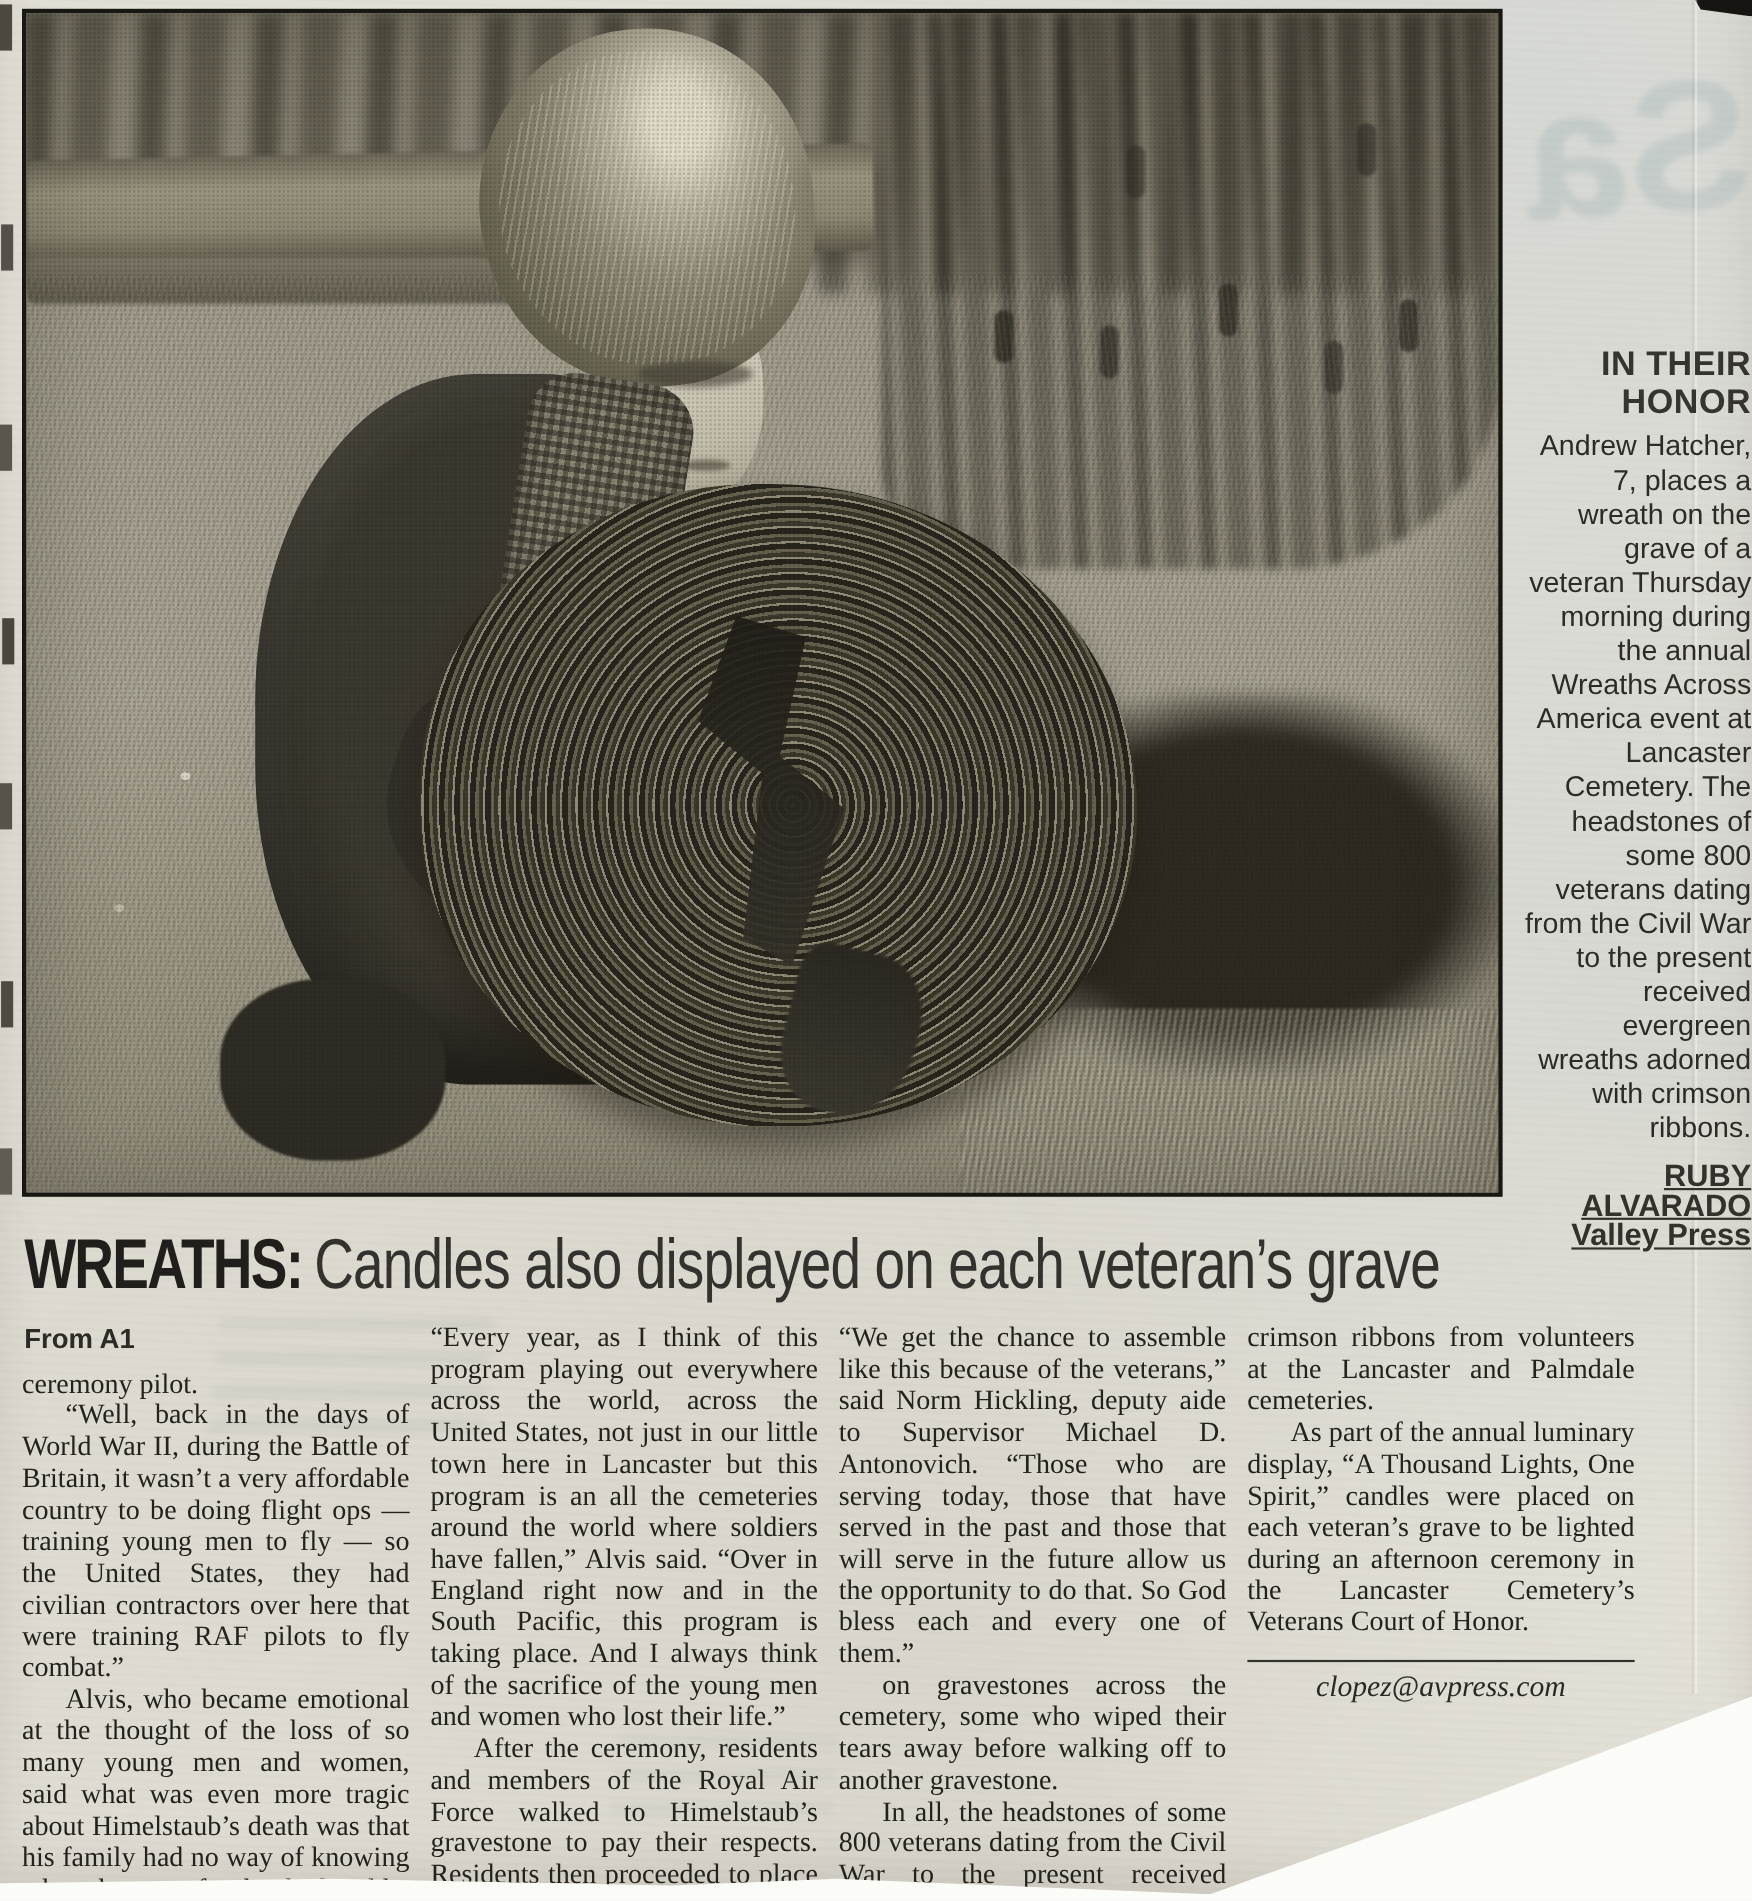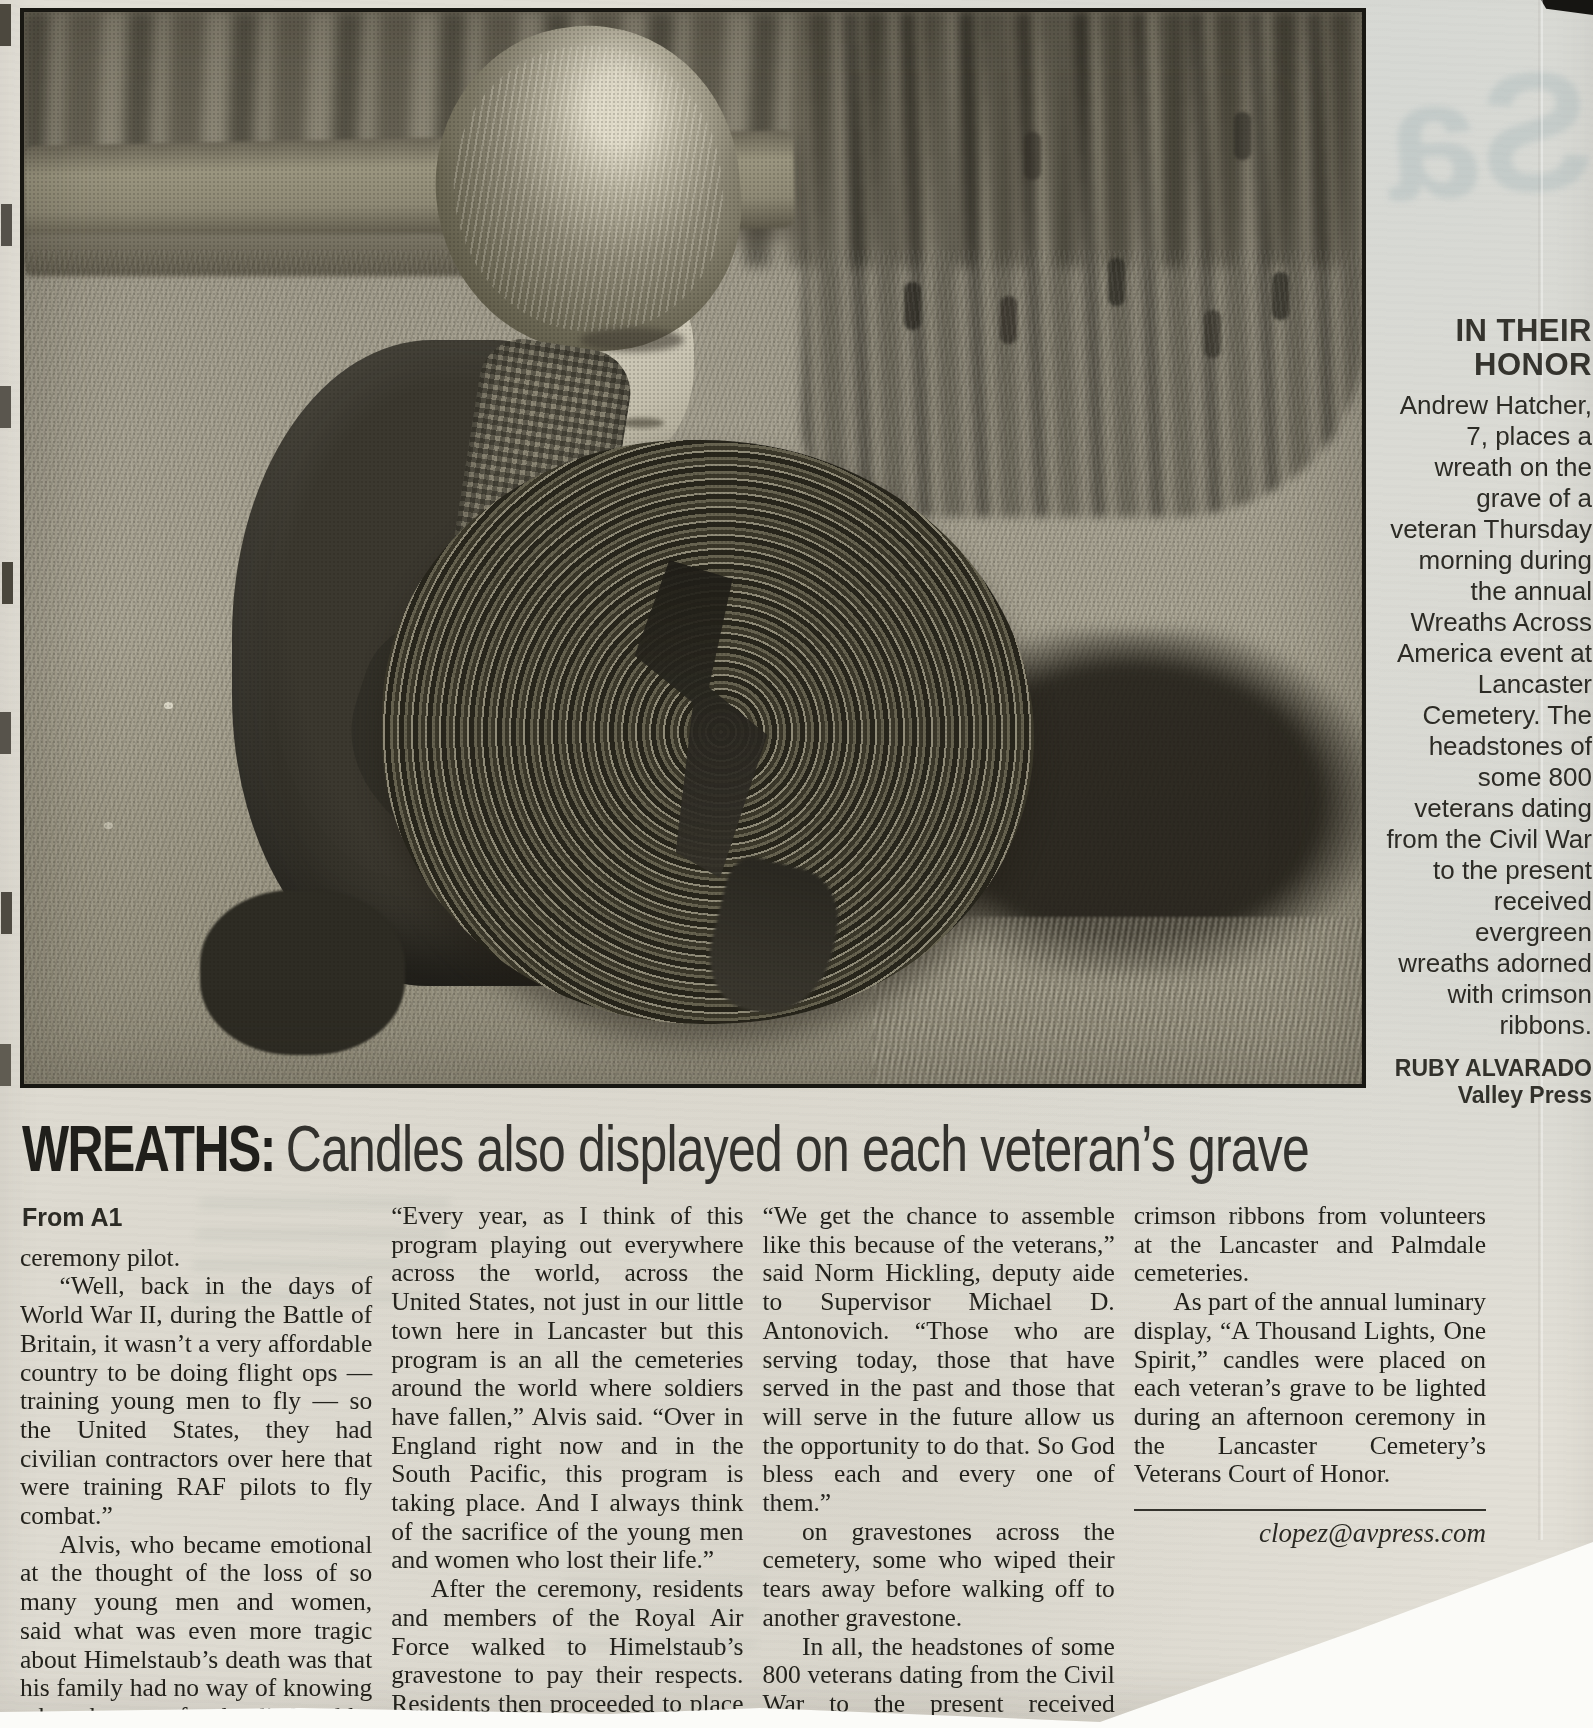--- a/index.html
+++ b/index.html
@@ -101,37 +101,37 @@
     box-shadow:1px 200px 0 #55514a, 0 382px 0 #5a564e, 2px 558px 0 #4a463c, 0 708px 0 #57534b,
                1px 888px 0 #4e4a41, 0 1040px 0 #605c52;}
   .corner-strip{position:absolute;right:0;top:0;width:52px;height:15px;background:#161512;
     clip-path:polygon(0 0,100% 0,100% 100%,10% 58%);}
 
   
   .caption{position:absolute;left:1384px;top:314px;width:208px;font-family:"Liberation Sans",sans-serif;text-align:right;}
   .caption-title{margin:0 0 8px 0;font-size:31px;line-height:34px;font-weight:bold;color:#35342e;
     letter-spacing:.5px;}
   .caption-body{margin:0;font-size:26px;line-height:31px;color:#2c2b25;}
-  .credit{margin:14px 0 0 0;font-size:23px;line-height:27px;font-weight:bold;color:#32312b;}
+  .credit{margin:14px 0 0 0;font-size:28px;line-height:27px;font-weight:bold;color:#32312b;text-decoration:underline;}
 
   
   .headline{position:absolute;left:22px;top:1112px;margin:0;white-space:nowrap;
     font-family:"Liberation Sans",sans-serif;font-size:64px;font-weight:400;color:#33322e;
     transform:scaleX(.78);transform-origin:left top;letter-spacing:-1px;}
   .headline .kicker{font-weight:bold;color:#201f1b;letter-spacing:-2px;margin-right:14px;}
 
   
   .from-tag{font-family:"Liberation Sans",sans-serif;font-weight:bold;font-size:25px;color:#2c2b25;
     margin:1px 0 12px 2px;}
   .columns{position:absolute;left:20px;top:1202px;width:1466px;display:grid;
     grid-template-columns:repeat(4,1fr);column-gap:19px;}
   .col{font-size:25.5px;line-height:28.7px;text-align:justify;color:#23221c;}
   .col p.para{margin:0;}
   .col p.para + p.para{text-indent:1.55em;}
-  .tagline{margin-top:20px;border-top:2px solid #33322c;padding-top:8px;text-align:right;}
+  .tagline{margin-top:20px;border-top:2px solid #33322c;padding-top:8px;text-align:center;}
   .email{font-style:italic;font-size:27px;color:#2a2923;}
 </style>
 </head>
 <body>
 
 <div class="clipping">
 
   <div class="photo-frame">
     <div class="ph trees"></div>
     <div class="ph trees-right"></div>

